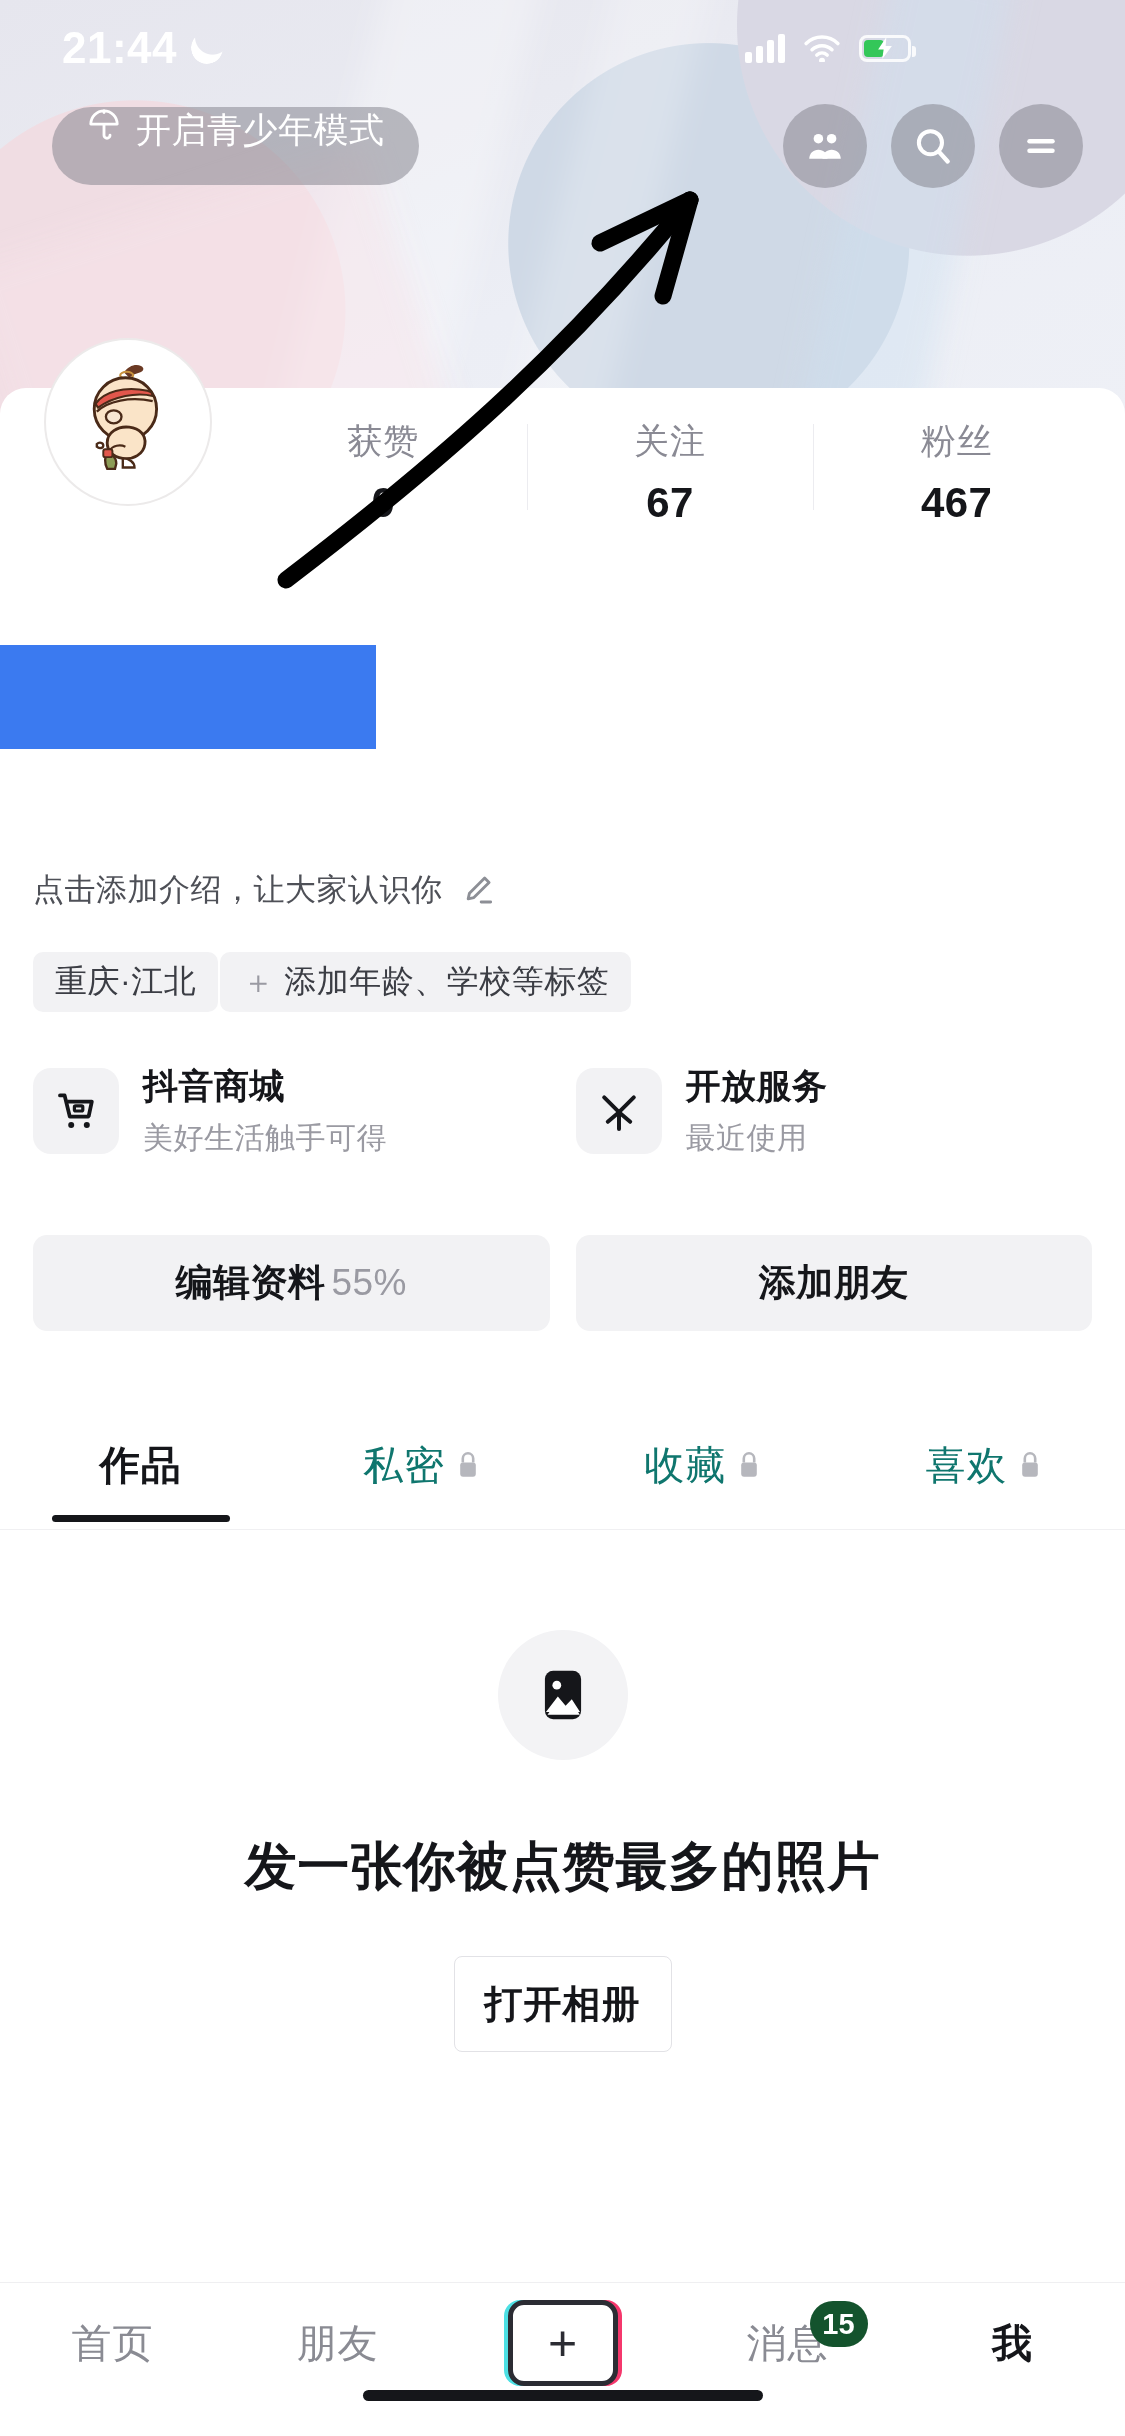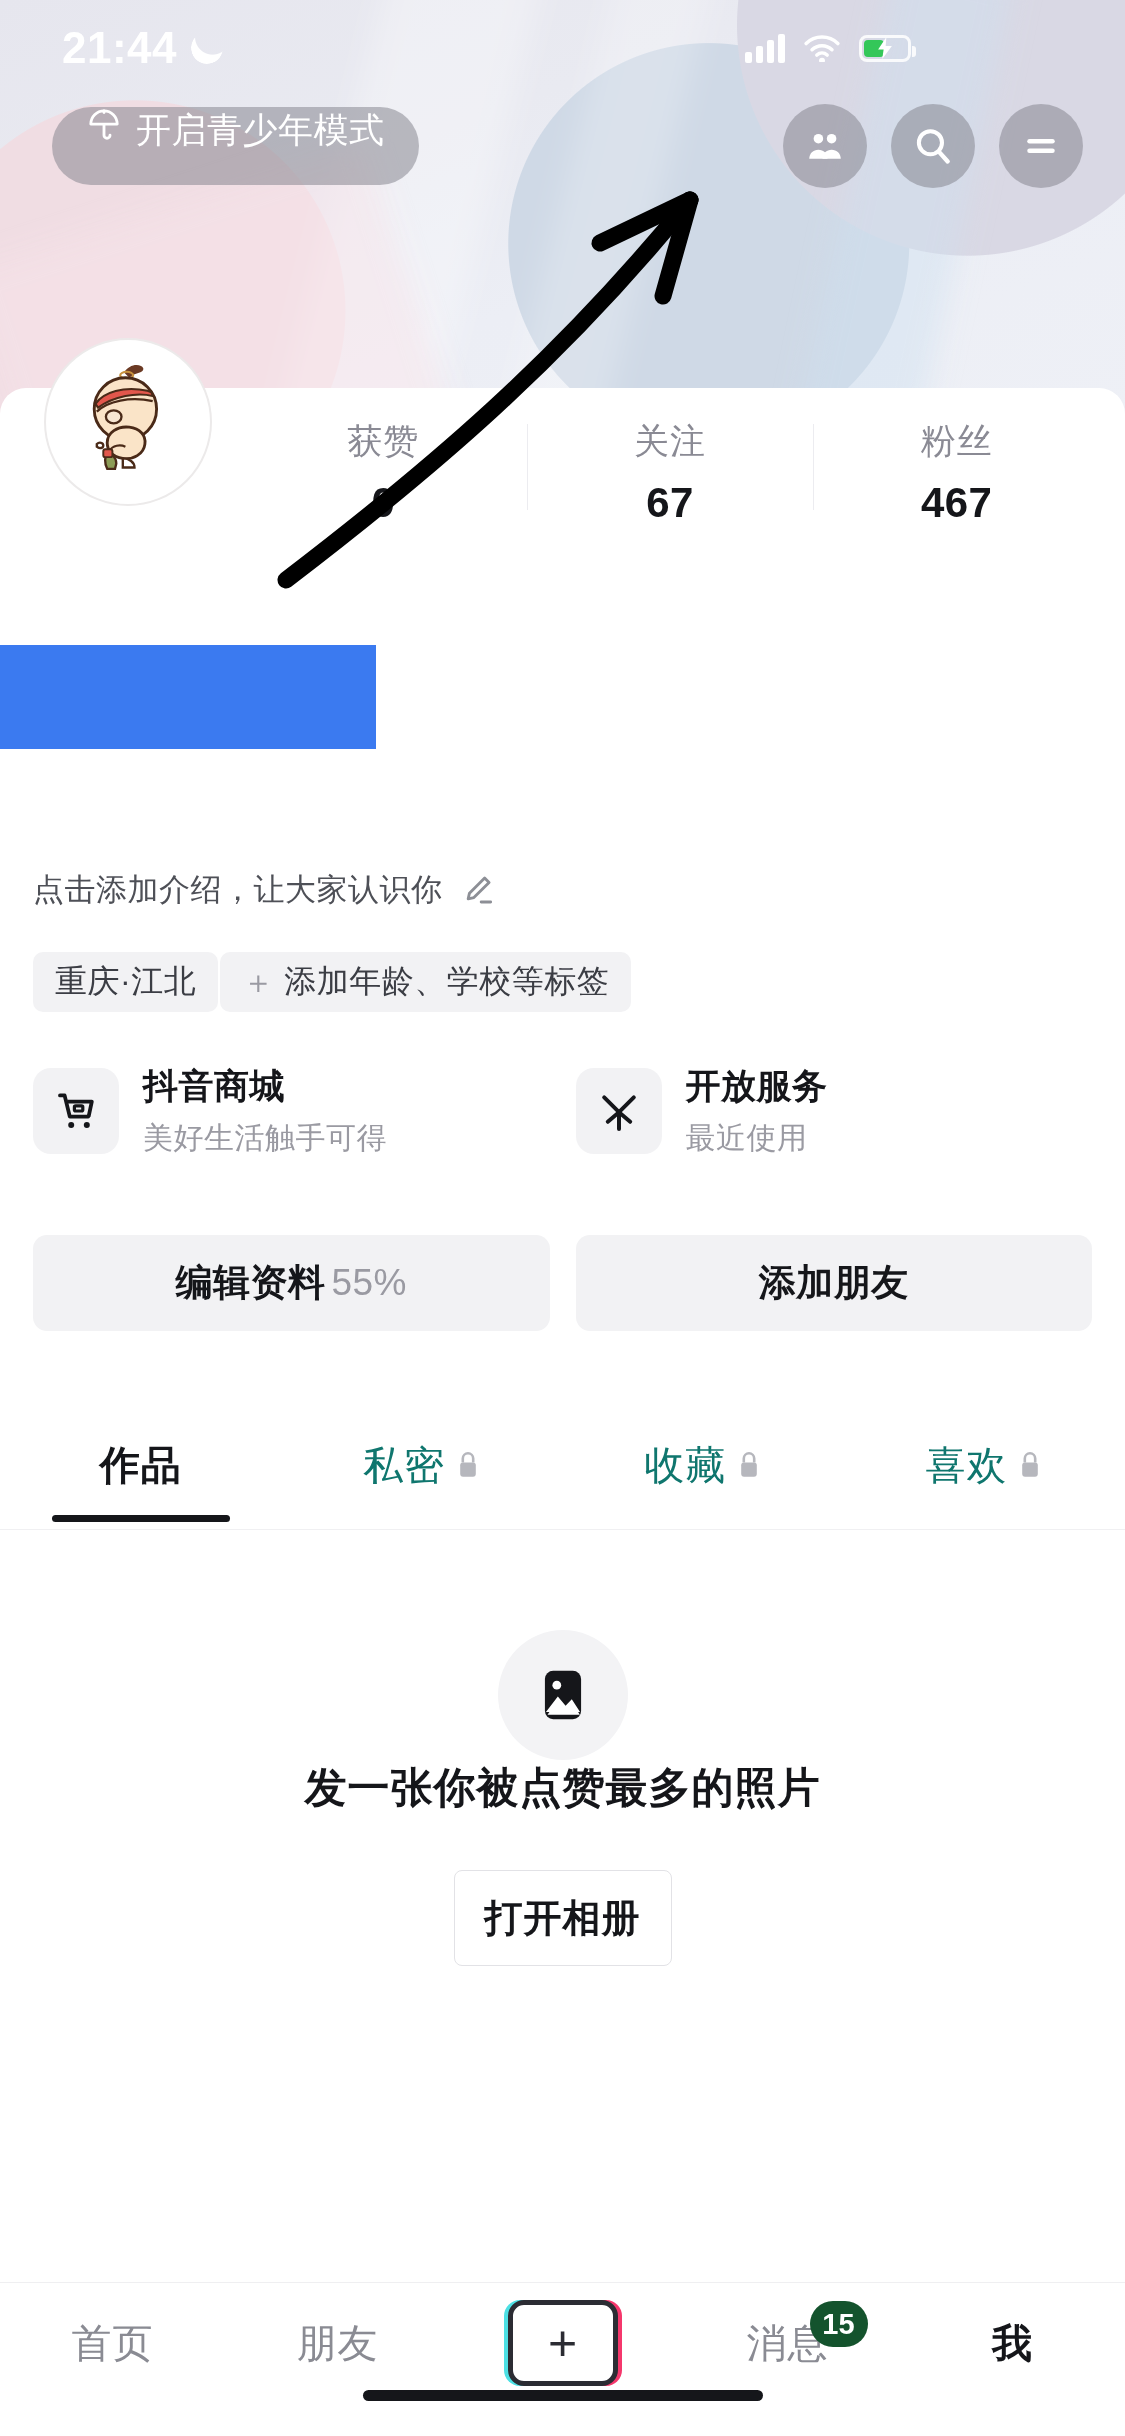--- a/index.html
+++ b/index.html
@@ -165,21 +165,21 @@
   
   .empty{
     position:absolute;left:0;top:1630px;width:1125px;
     display:flex;flex-direction:column;align-items:center;z-index:5;
   }
   .empty-ico{
     width:130px;height:130px;border-radius:50%;background:#f3f3f5;
     display:flex;align-items:center;justify-content:center;
   }
   .empty-ico svg{width:62px;height:62px;}
-  .empty-title{font-size:42px;font-weight:700;color:#15161a;letter-spacing:1px;}
+  .empty-title{margin-top:72px;font-size:52px;font-weight:700;color:#15161a;letter-spacing:1px;}
   .empty-btn{
     margin-top:54px;width:218px;height:96px;border:1px solid #e2e2e6;border-radius:8px;
     display:flex;align-items:center;justify-content:center;
   }
   .empty-btn .lab{font-size:38px;font-weight:700;color:#15161a;letter-spacing:1px;}
 
   
   .navsep{position:absolute;left:0;top:2282px;width:1125px;height:1px;background:#efeff1;z-index:5;}
   .bottomnav{
     position:absolute;left:0;top:2283px;width:1125px;height:120px;

